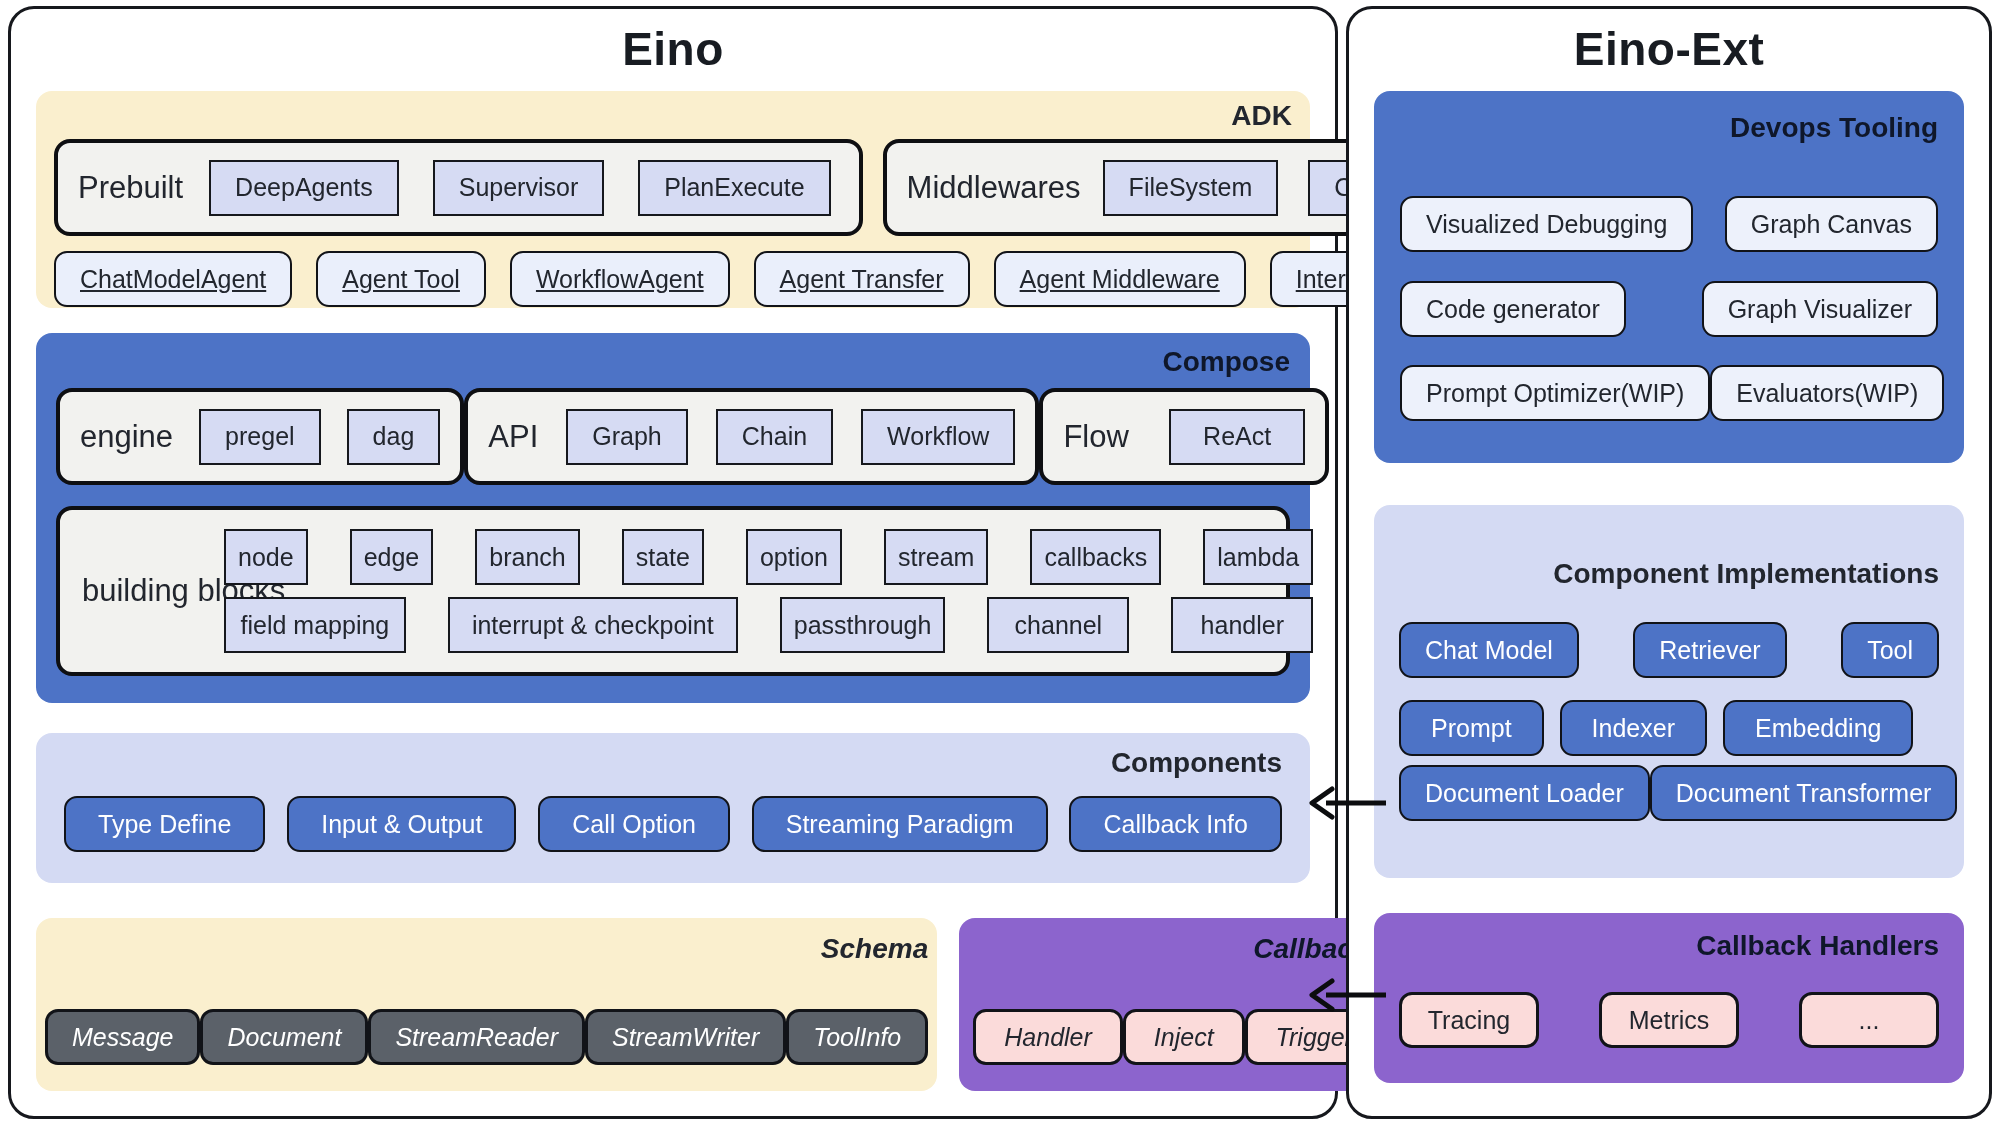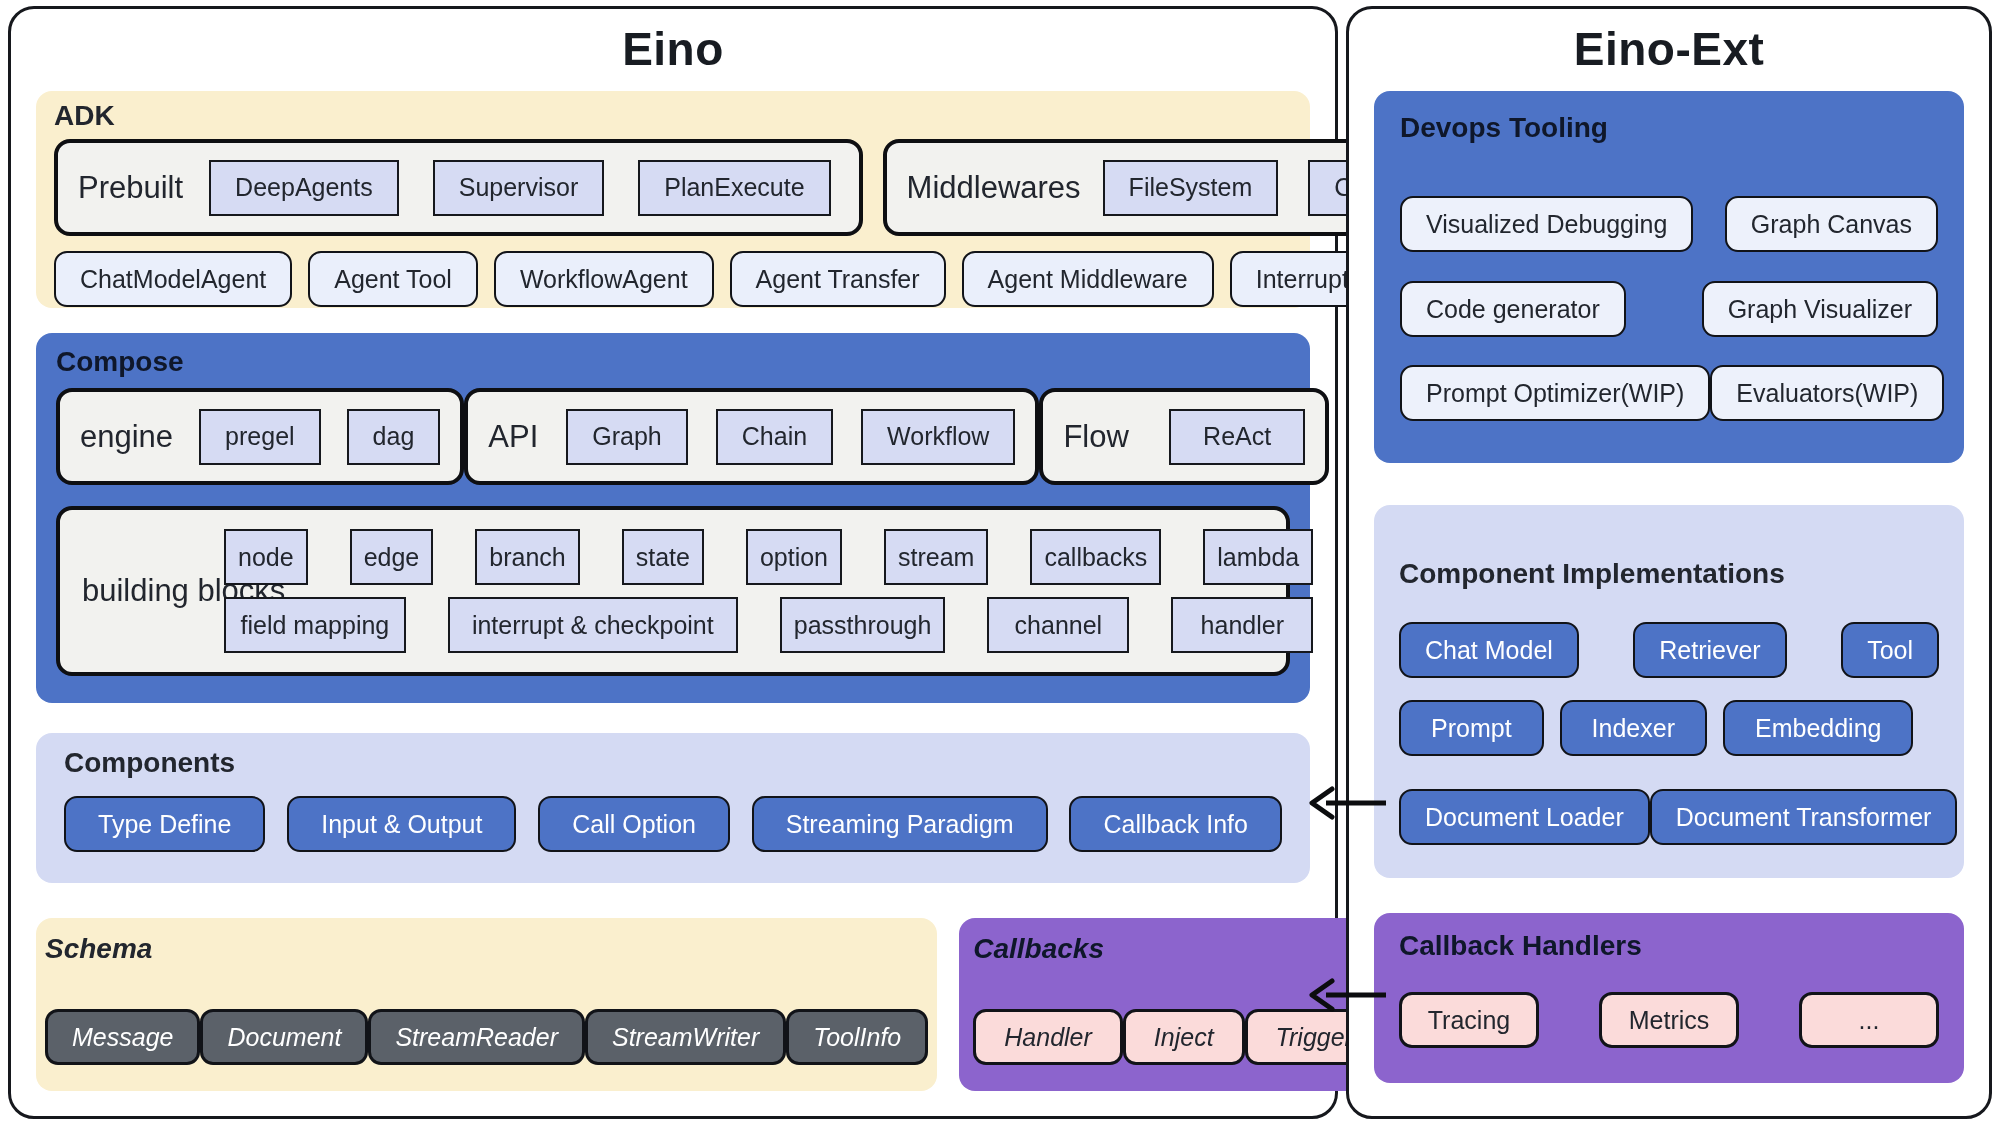--- a/index.html
+++ b/index.html
@@ -7,21 +7,21 @@
     font-family:"Liberation Sans", sans-serif; color:#22262e; position:relative; }
 
   .panel { position:absolute; background:#ffffff; border:3px solid #16181d; border-radius:26px; }
   #eino-panel { left:8px; top:6px; width:1330px; height:1113px; }
   #ext-panel  { left:1346px; top:6px; width:646px; height:1113px; }
 
   .panel-title { margin-top:14px; text-align:center; font-size:46px; font-weight:700;
     color:#181c22; line-height:1.15; letter-spacing:.5px; }
 
   .section { border-radius:16px; margin-left:25px; margin-right:25px; }
-  .sec-title { font-size:28px; font-weight:700; text-align:left; color:#22262e; line-height:1.2; }
+  .sec-title { font-size:28px; font-weight:700; text-align:right; color:#22262e; line-height:1.2; }
   .sec-title.light { color:#0f172a; }
 
   
   .cream    { background:#FAEFCE; }
   .blue-bg  { background:#4D73C6; }
   .lav-bg   { background:#D4DAF3; }
   .purple-bg{ background:#8C64CD; }
 
   
   .hbox { background:#F2F2EF; border:4px solid #0e0f12; border-radius:16px;
@@ -44,21 +44,21 @@
   .btn-pink   { background:#FBDBDA; border-width:3px; }
 
   .row { display:flex; }
 
   
   #adk { margin-top:15px; height:217px; padding:8px 18px 0; }
   #adk-row1 { margin-top:7px; height:97px; gap:20px; }
   #prebuilt-box { flex:0 0 52.5%; gap:26px; }
   #middlewares-box { flex:1; gap:22px; }
   #prebuilt-box .pill, #middlewares-box .pill { margin-right:8px; }
-  #adk-row2 { margin-top:15px; height:54px; gap:16px; }
+  #adk-row2 { margin-top:15px; height:54px; gap:24px;text-decoration:underline; }
   #adk-row2 .btn { flex:1 1 auto; }
 
   
   #compose { margin-top:25px; height:370px; padding:12px 20px 0; }
   #compose-row1 { margin-top:10px; height:97px; justify-content:space-between; }
   #engine-box { flex:0 0 28.5%; gap:26px; }
   #api-box    { flex:0 0 42.5%; gap:28px; }
   #flow-box   { flex:0 0 23.5%; gap:40px; justify-content:flex-start; }
   #flow-box .pill { flex:1; }
   #bb-box { margin-top:21px; height:170px; gap:26px; padding:0 22px; }
@@ -88,21 +88,21 @@
   .devops-row { justify-content:space-between; height:56px; }
   #devops-row1 { margin-top:52px; }
   #devops-row2 { margin-top:29px; }
   #devops-row3 { margin-top:28px; }
 
   #impl { margin-top:42px; height:373px; padding:52px 25px 0; }
   .impl-row { height:57px; justify-content:space-between; }
   #impl-row1 { margin-top:32px; }
   #impl-row2 { margin-top:21px; justify-content:flex-start; gap:16px; }
   #impl-row2 .btn { padding:0 30px; }
-  #impl-row3 { margin-top:32px; }
+  #impl-row3 { margin-top:8px; }
 
   #handlers { margin-top:35px; height:170px; padding:16px 25px 0; }
   #handlers-row { margin-top:30px; height:56px; justify-content:space-between; }
   #handlers-row .btn { min-width:140px; }
 
   
   .arrow { position:absolute; width:100px; height:44px; z-index:20; }
   #arrow-components { left:1298px; top:781px; }
   #arrow-callbacks  { left:1298px; top:973px; }
 </style>

